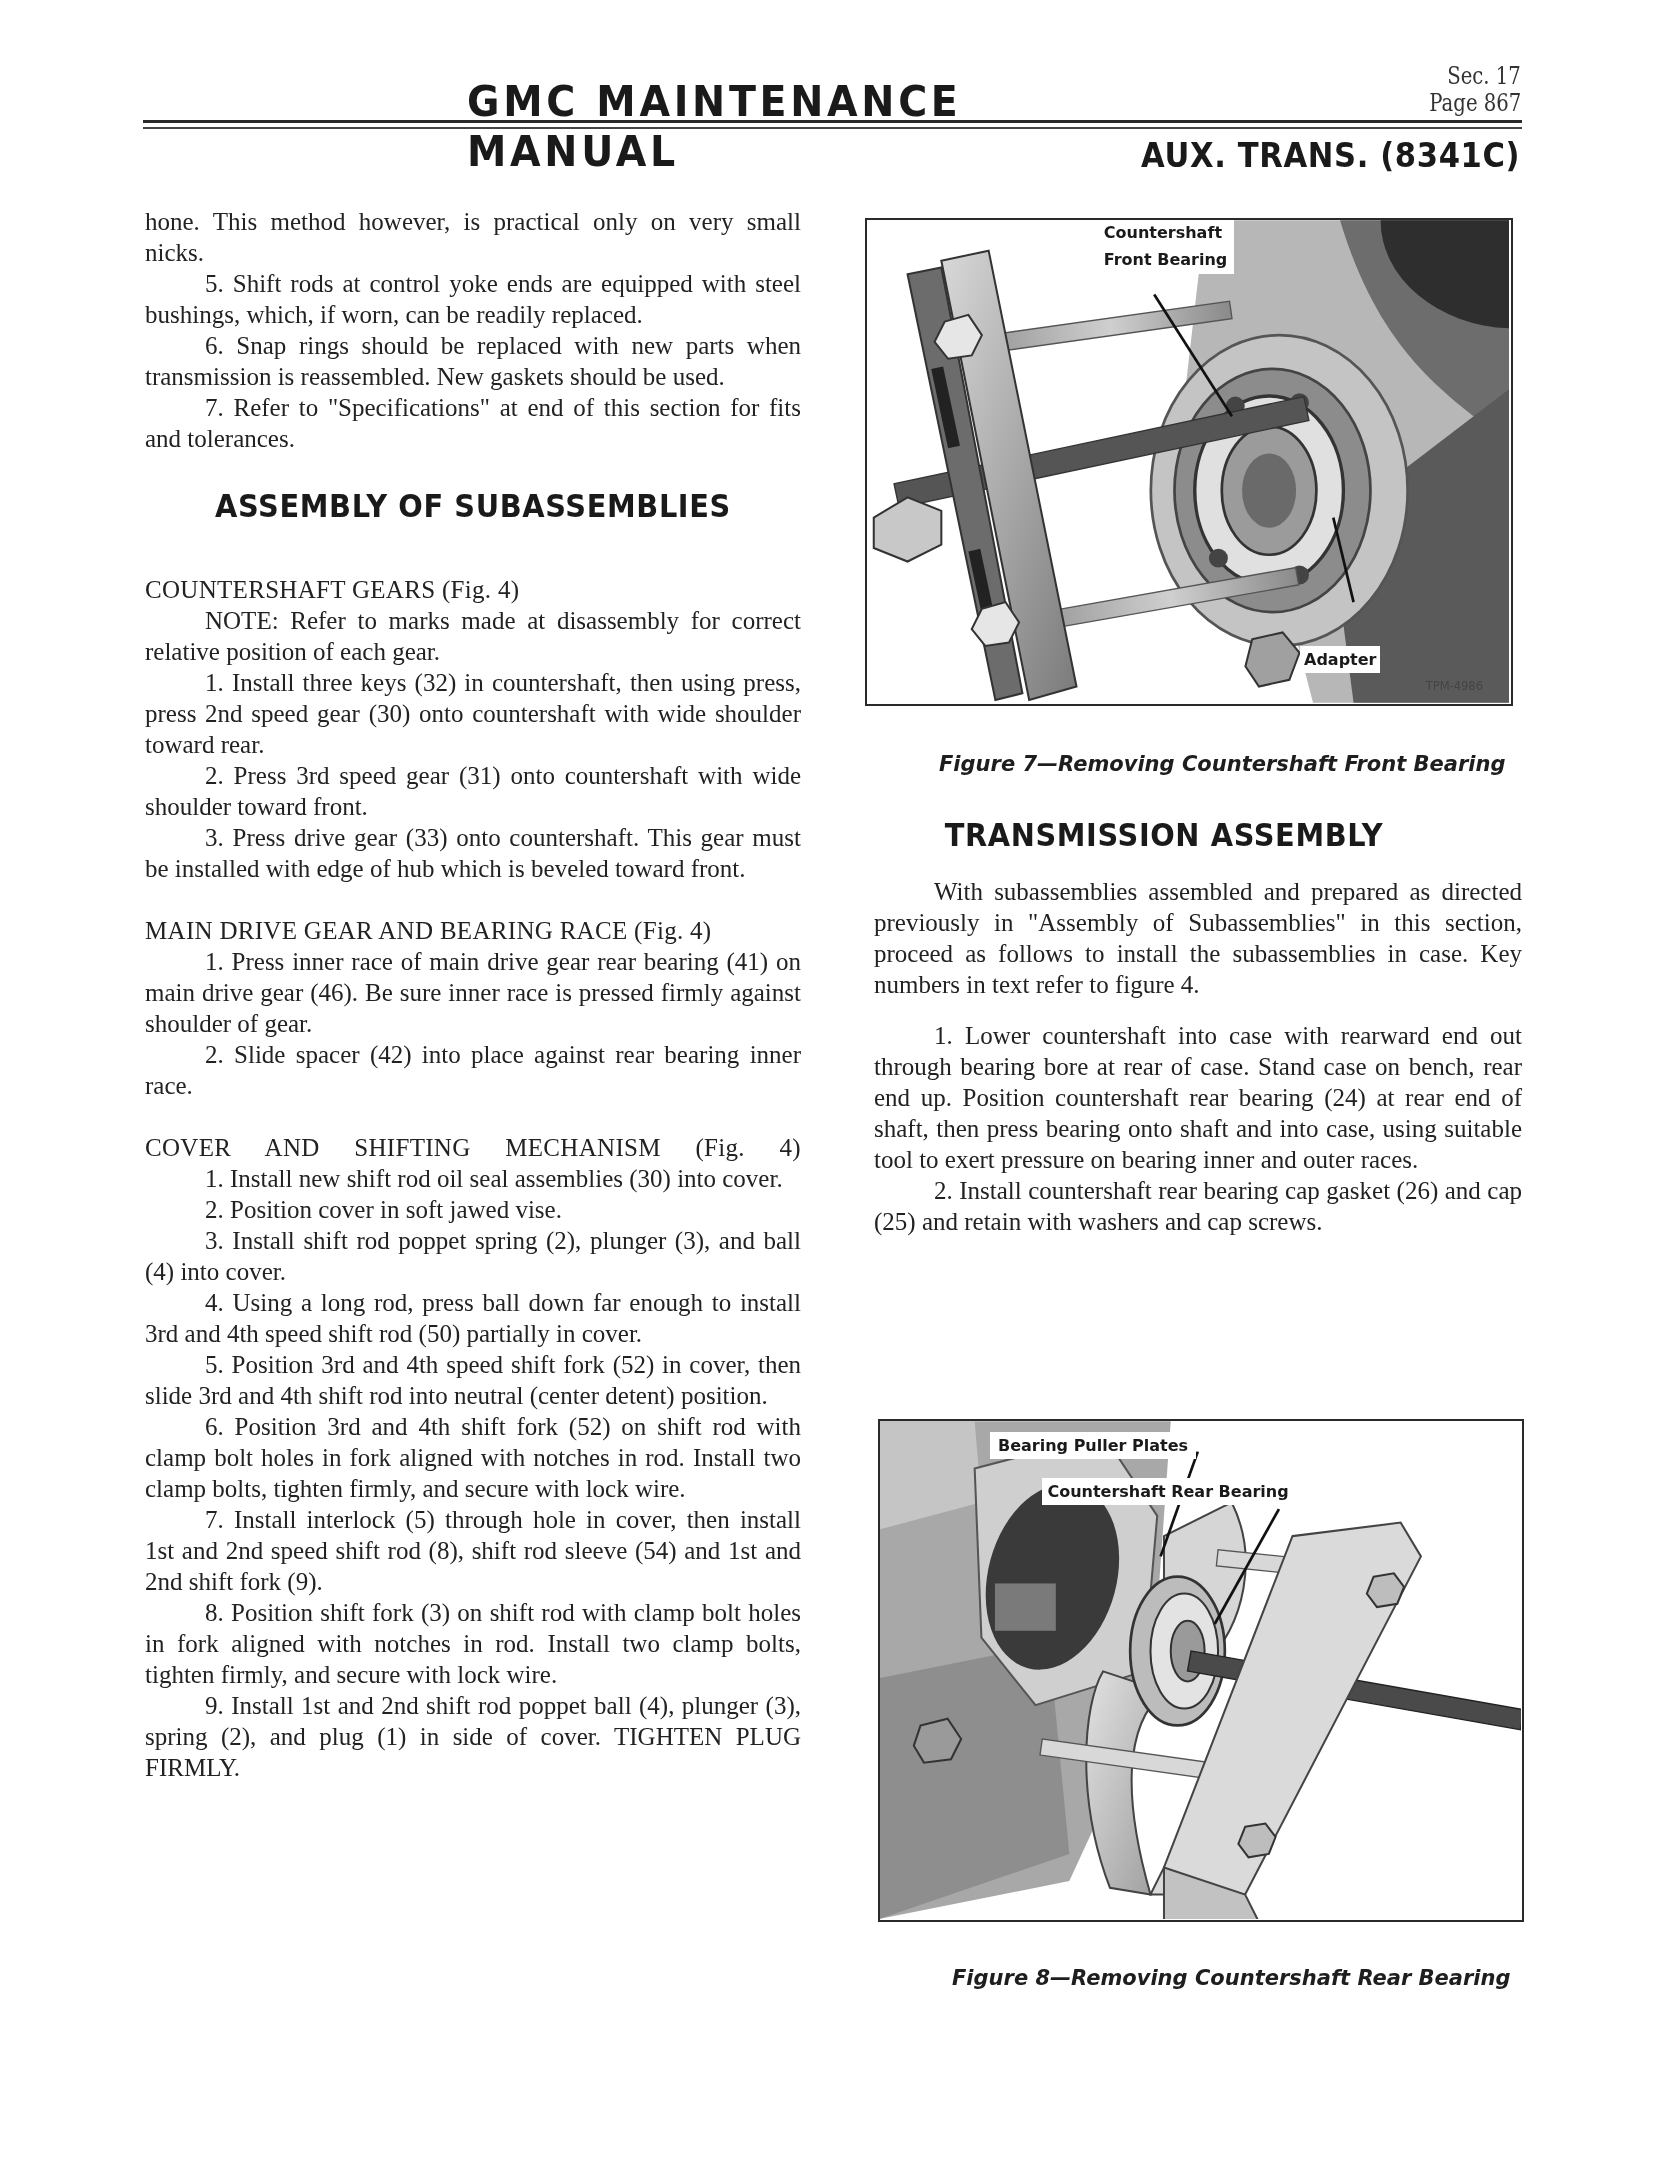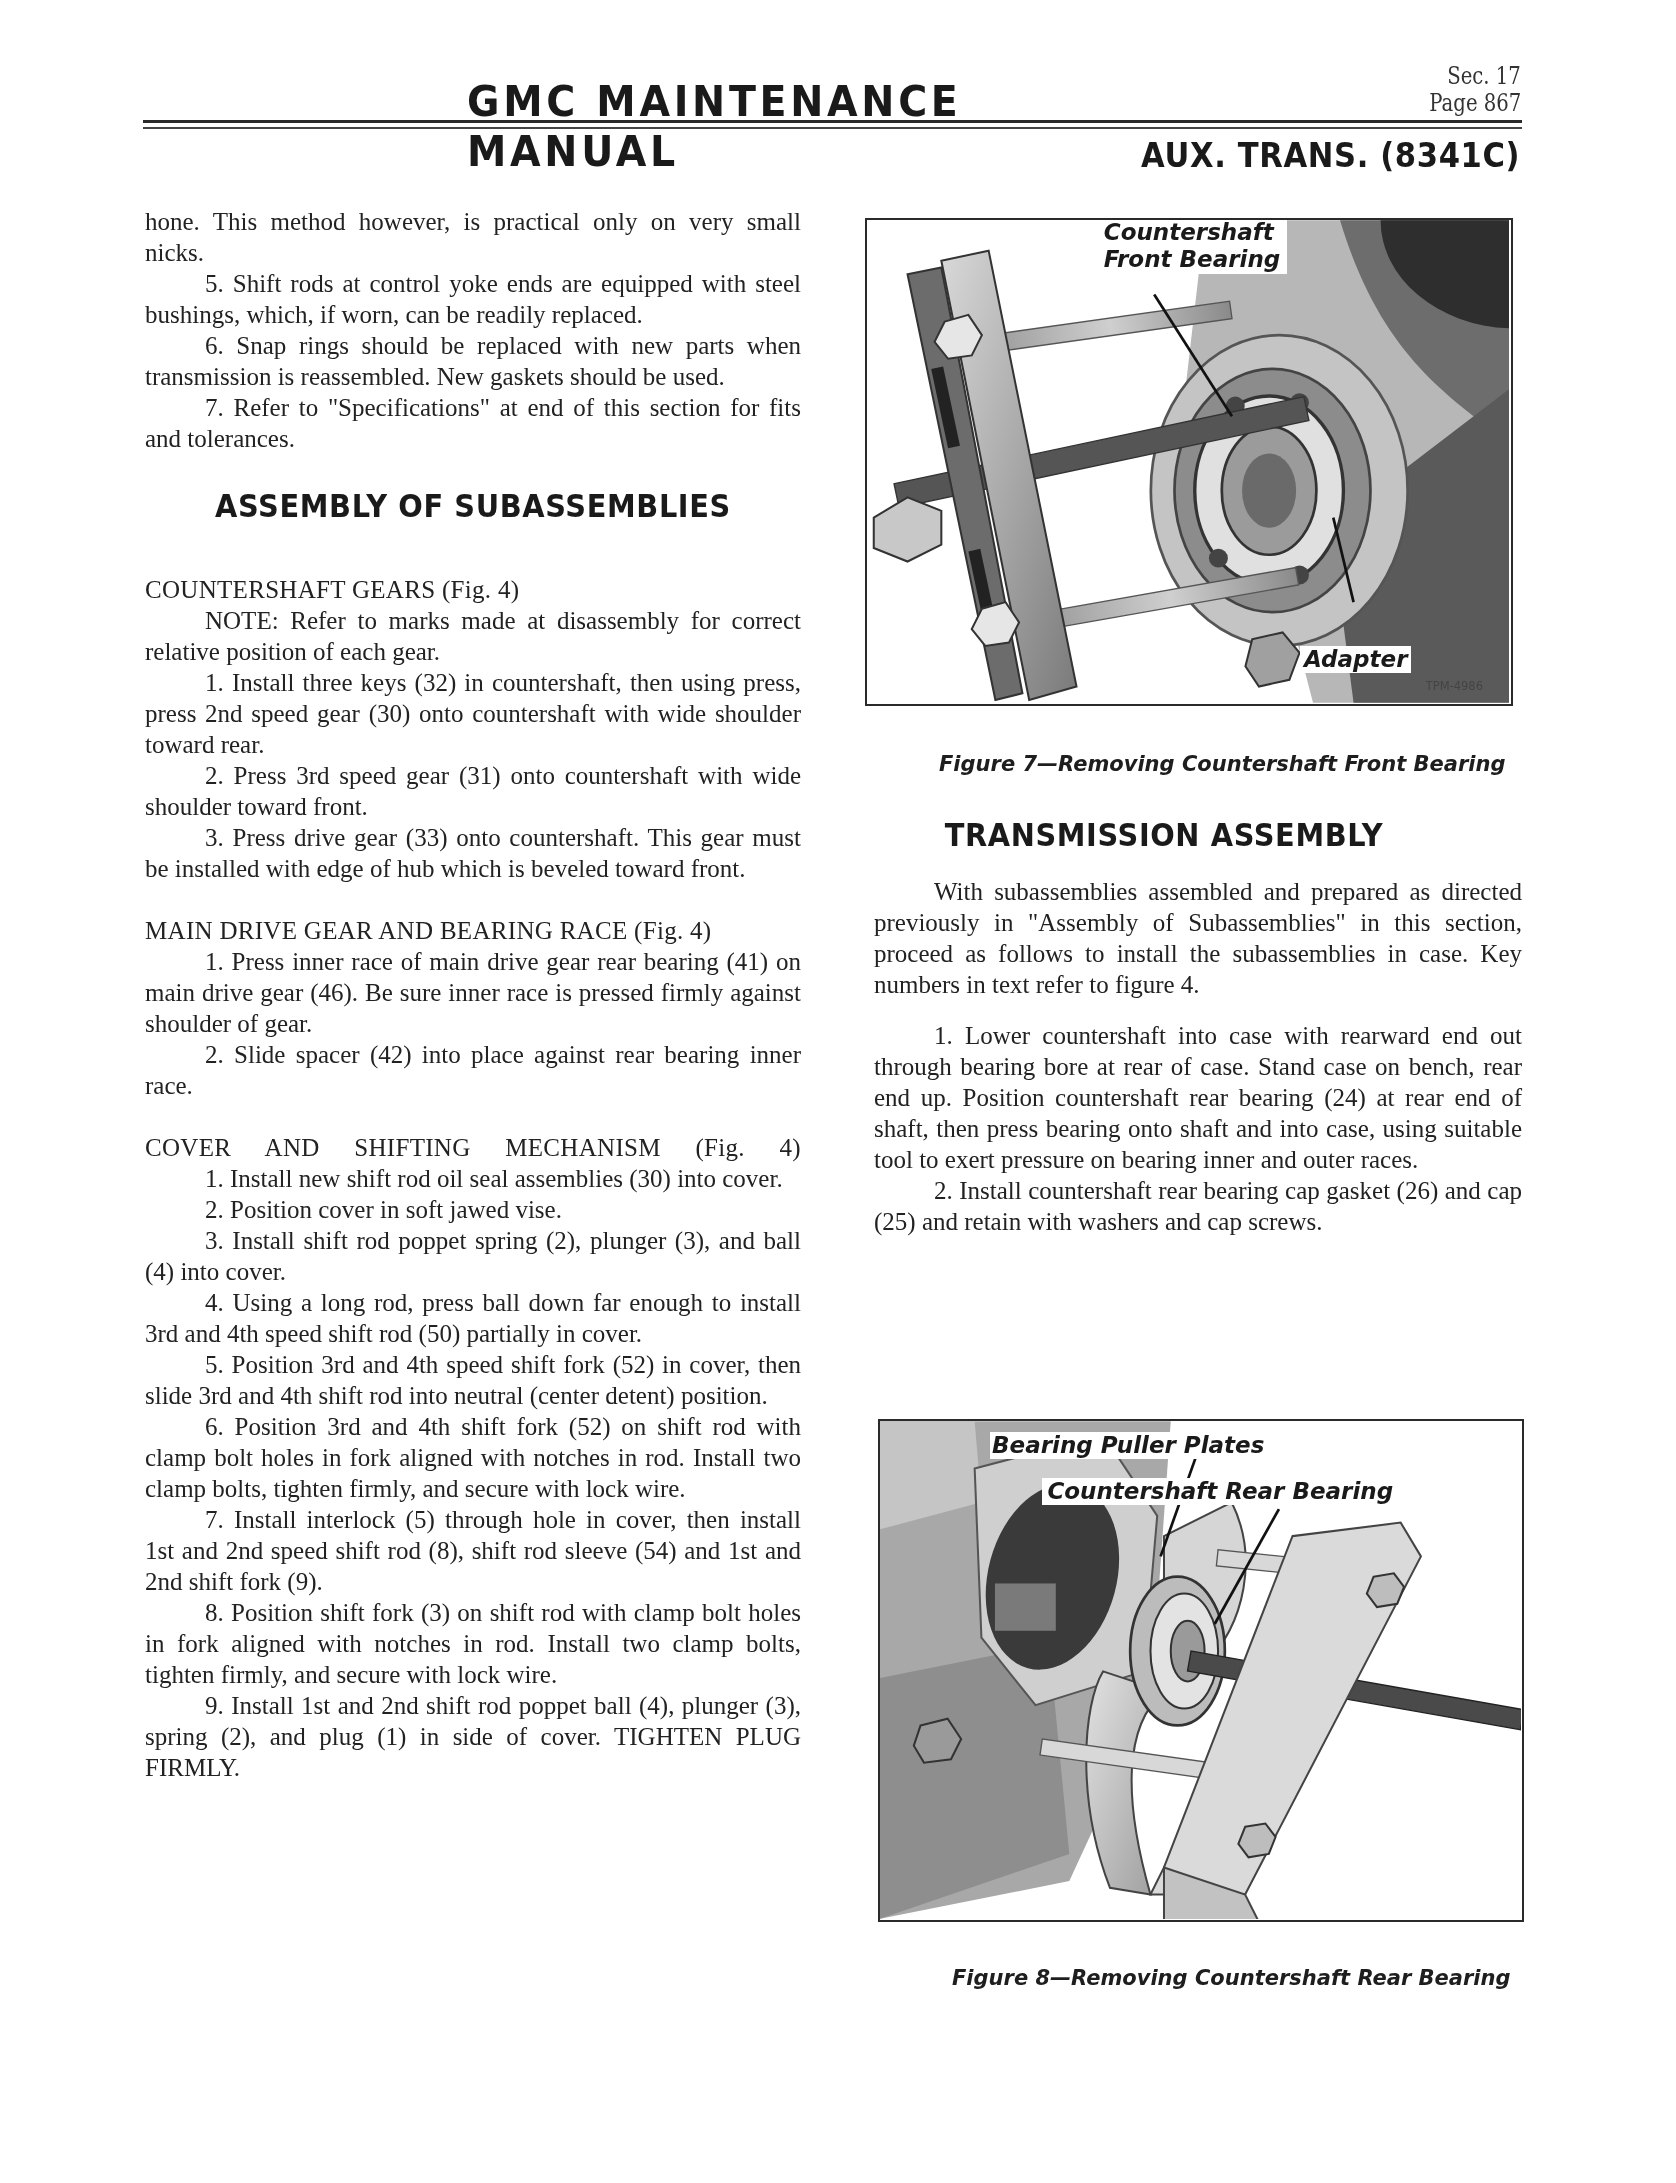--- a/index.html
+++ b/index.html
@@ -38,21 +38,21 @@
     font-family: "DejaVu Sans", sans-serif; font-weight: bold; font-size: 32px;
     letter-spacing: 0.7px; color: #1a1a1a; text-align: center; line-height: 41px;
     transform: scaleX(0.9);
   }
 
   .fig { position: absolute; border: 2.7px solid #2a2a2a; box-sizing: border-box; overflow: hidden; background: #fff; }
   .fig7 { left: 865px; top: 218px; width: 648px; height: 488px; }
   .fig8 { left: 878px; top: 1419px; width: 646px; height: 503px; }
   .fig-label {
     position: absolute; background: #fff; font-family: "DejaVu Sans", sans-serif; font-weight: bold;
-    font-size: 23px; line-height: 27px; color: #1a1a1a; padding: 1.4px 6.8px; font-style: italic;
+    font-size: 16px; line-height: 27px; color: #1a1a1a; padding: 1.4px 6.8px;
   }
   .tpm { position: absolute; font-family: "DejaVu Sans", sans-serif; font-size: 11.5px; color: #444; }
   .caption {
     position: absolute; font-family: "DejaVu Sans", sans-serif; font-weight: bold; font-style: italic;
     font-size: 21px; color: #1e1e1e; white-space: nowrap;
   }
 </style>
 </head>
 <body>
 
@@ -192,18 +192,18 @@
     <polygon points="610,170 770,150 800,200 540,700 400,700 420,660" fill="#dadada" stroke="#444" stroke-width="3"></polygon>
     <polygon points="420,660 540,700 560,740 420,740" fill="#c2c2c2" stroke="#444" stroke-width="3"></polygon>
 
     <polygon points="730,230 760,225 775,245 765,270 735,275 720,255" fill="#bdbdbd" stroke="#333" stroke-width="3"></polygon>
     <polygon points="540,600 570,595 585,615 575,640 545,645 530,625" fill="#bdbdbd" stroke="#333" stroke-width="3"></polygon>
     <polygon points="60,450 100,440 120,470 105,500 65,505 50,480" fill="#9a9a9a" stroke="#333" stroke-width="3"></polygon>
 
     <line x1="470" y1="45" x2="415" y2="200" stroke="#111" stroke-width="4"></line>
     <line x1="590" y1="130" x2="495" y2="300" stroke="#111" stroke-width="4"></line>
   </svg>
-  <div class="fig-label" style="left:110px; top:10.8px; padding:0 2px;">Bearing Puller Plates</div>
+  <div class="fig-label" style="left:110px; top:10.8px; padding:0 8px;">Bearing Puller Plates</div>
   
   <div class="fig-label" style="left:162px; top:57px; padding:0 5.4px;">Countershaft Rear Bearing</div>
 </div>
 <div class="caption" style="left:952px; top:1966px;">Figure 8—Removing Countershaft Rear Bearing</div>
 
 
 </body></html>

